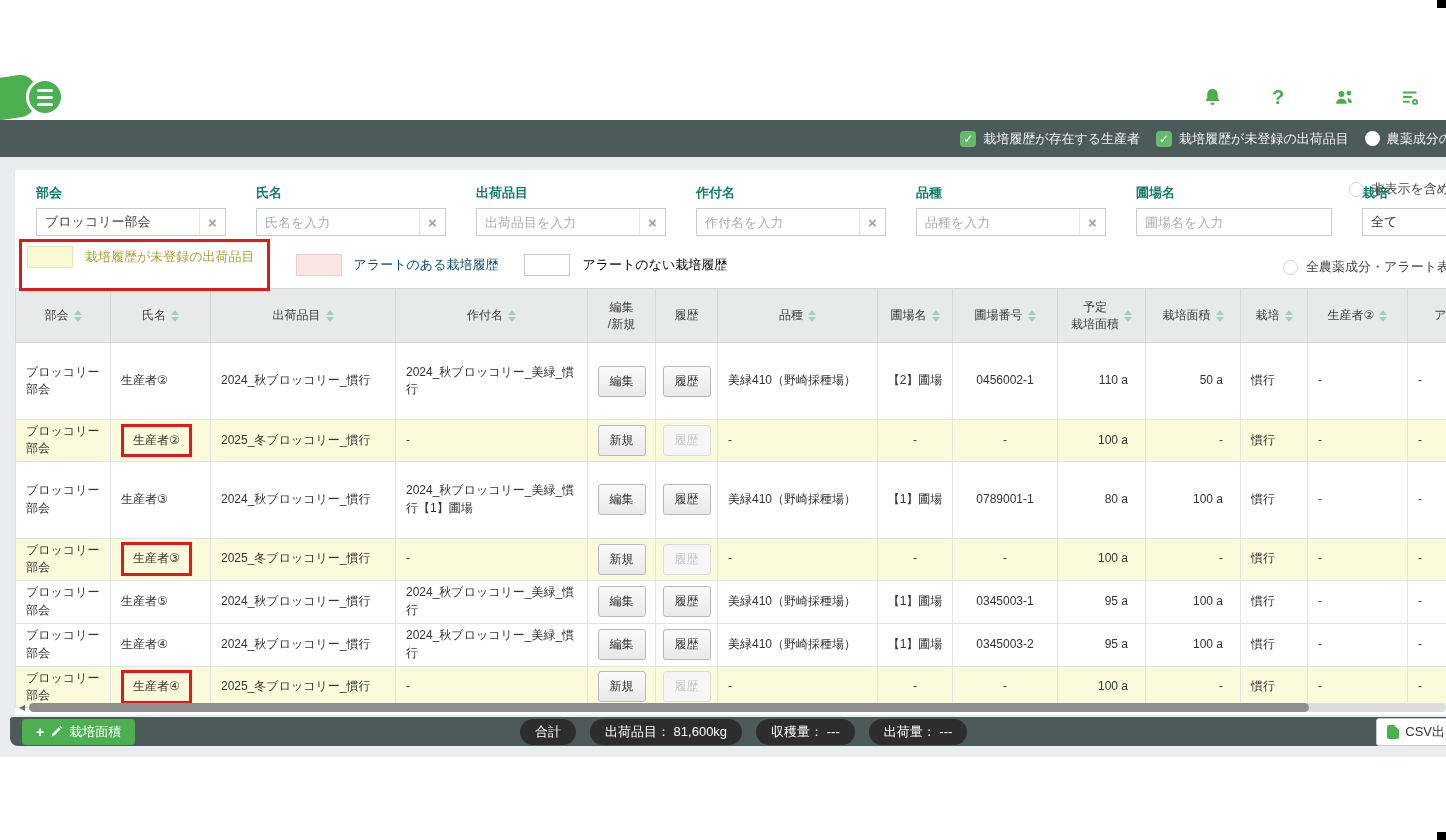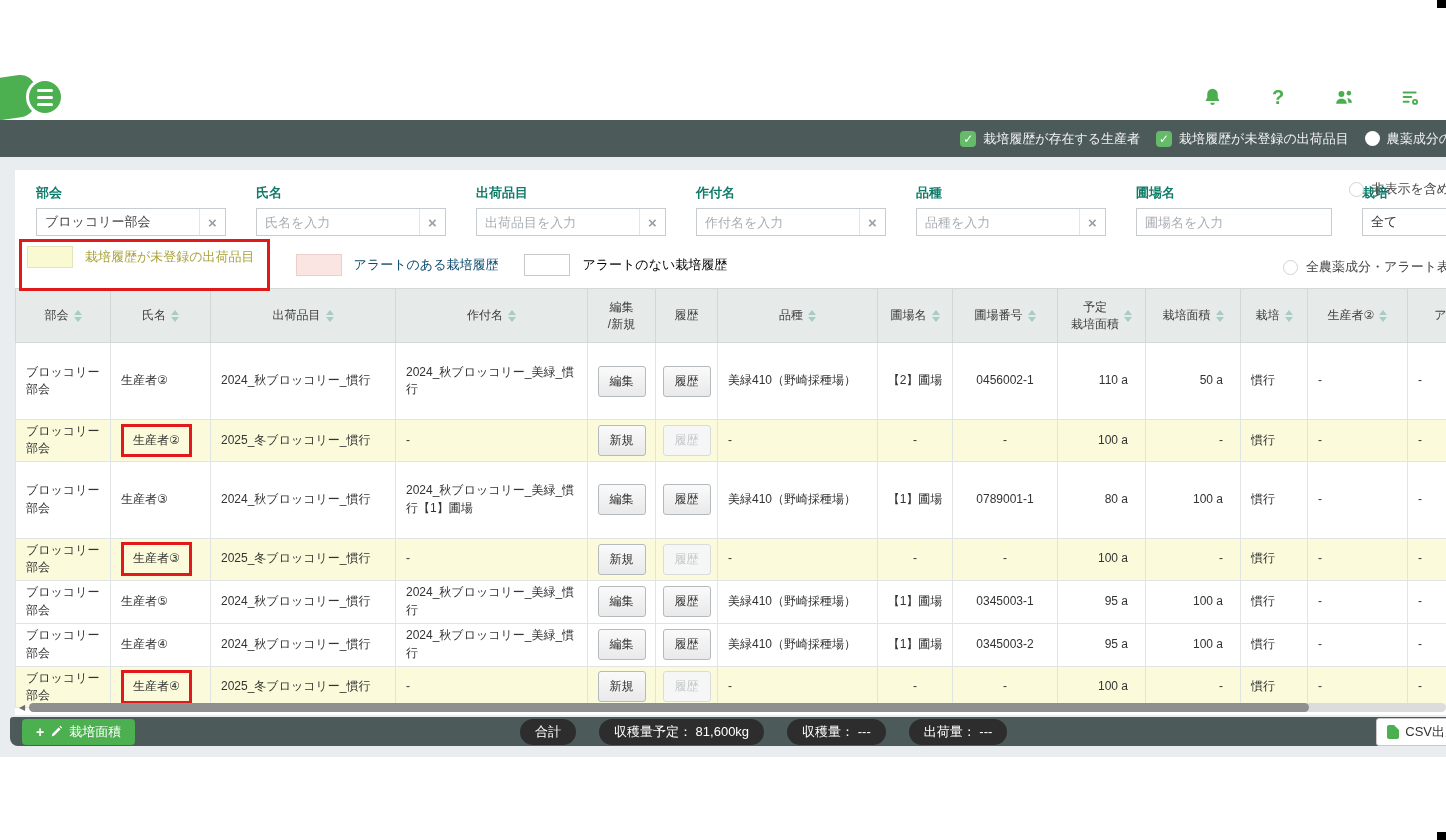--- a/index.html
+++ b/index.html
@@ -89,21 +89,21 @@
   .hscroll { position:absolute; left:0; bottom:3px; width:1431px; height:10px; display:flex; align-items:center; }
   .hs-arrow { color:#6f6f6f; font-size:8px; width:14px; text-align:center; cursor:pointer; }
   .hs-track { position:relative; flex:1; height:9px; background:#dcdcdc; border-radius:5px; }
   .hs-thumb { position:absolute; left:0; top:0; height:9px; width:1280px; background:#8f8f8f; border-radius:5px; cursor:grab; }
 
   
   .footer-bar { position:absolute; top:717px; left:10px; width:1446px; height:29px; background:#4c5b59; border-radius:3px 3px 8px 8px; display:flex; align-items:center; }
   .new-btn { margin-left:12px; display:flex; align-items:center; gap:6px; background:#4caf50; border:0; border-radius:4px; color:#fff; font-size:13px; padding:4px 14px; cursor:pointer; font-family:inherit; }
   .new-btn .plus { font-weight:700; font-size:14px; }
   .new-btn svg { width:13px; height:13px; fill:#fff; }
-  .pill-group { position:absolute; left:510px; display:flex; align-items:flex-end; gap:23px; }
+  .pill-group { position:absolute; left:510px; display:flex; align-items:flex-end; gap:14px; }
   .pill { background:#2d2d2d; color:#fff; font-size:13px; border-radius:13px; padding:4px 15px; white-space:nowrap; }
   .csv-btn { position:absolute; right:-13px; display:flex; align-items:center; gap:6px; background:#fff; border:1px solid #c9c9c9; border-radius:3px; font-size:13px; color:#333; padding:4px 10px; cursor:pointer; font-family:inherit; white-space:nowrap; }
   .csv-icon { width:12px; height:14px; background:#4caf50; border-radius:2px; position:relative; }
   .csv-icon:after { content:""; position:absolute; right:0; top:0; border-style:solid; border-width:0 5px 5px 0; border-color:transparent #fff transparent transparent; }
 </style>
 </head>
 <body>
 
 <div class="app-header">
   <div class="logo-wrap">
@@ -428,21 +428,21 @@
 <div class="footer-bar">
   <button class="new-btn">
     <span class="plus">+</span>
     <svg viewBox="0 0 24 24">
         <path d="M3 21l1.5-5L16 4.5 19.5 8 8 19.5 3 21zM17.5 3l3.5 3.5 1.5-1.5L19 1.5 17.5 3z"></path>
       </svg>
     <span>栽培面積</span>
   </button>
   <div class="pill-group">
     <span class="pill">合計</span>
-    <span class="pill">収穫量予定： 81,600kg</span>
+    <span class="pill">出荷品目： 81,600kg</span>
     <span class="pill">収穫量： ---</span>
     <span class="pill">出荷量： ---</span>
   </div>
   <button class="csv-btn">
     <span class="csv-icon"></span>
     <span>CSV出力</span>
   </button>
 </div>
 
 <div class="corner-tr"></div>

